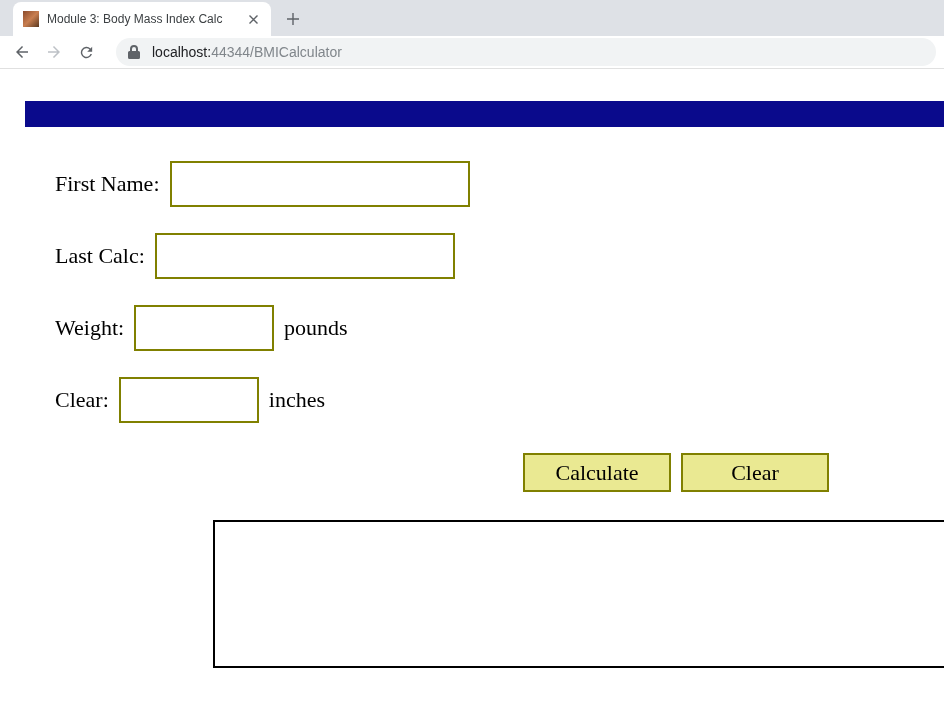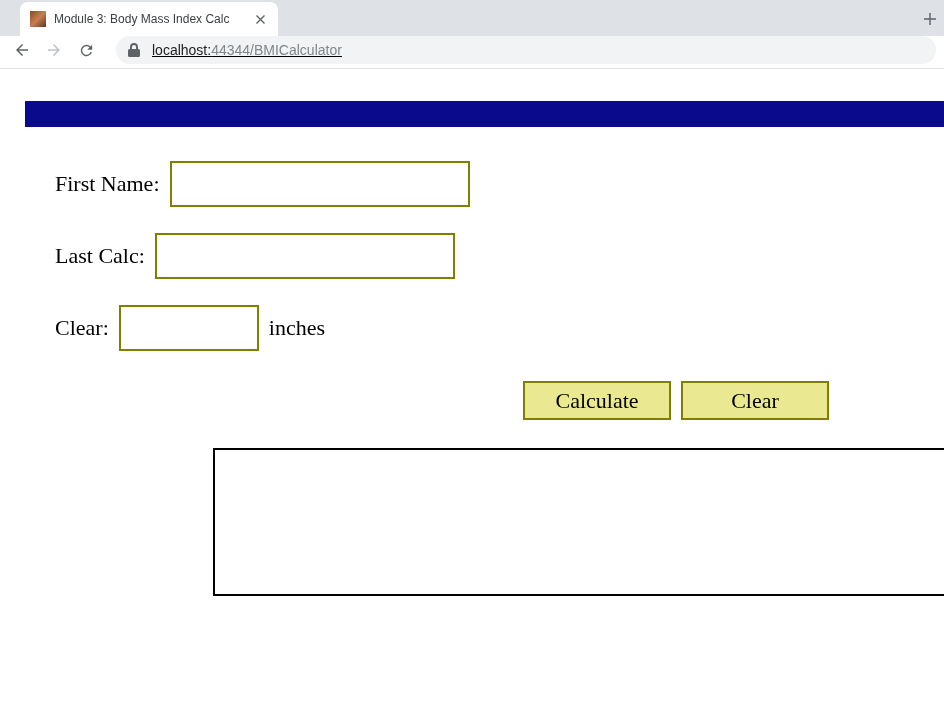--- a/index.html
+++ b/index.html
@@ -14,22 +14,21 @@
     .browser-chrome {
       background: #dee1e6;
       height: 69px;
       display: flex;
       flex-direction: column;
     }
     .tab-bar {
       height: 36px;
       display: flex;
       align-items: flex-end;
-      padding-left: 20px;
-      justify-content: space-between;
+      padding-left: 13px;
     }
     .tab {
       background: #fff;
       border-radius: 8px 8px 0 0;
       height: 34px;
       width: 258px;
       display: flex;
       align-items: center;
       padding: 0 10px;
       font-size: 12px;
@@ -70,24 +69,24 @@
       color: #5f6368;
       margin-left: 8px;
       margin-bottom: 3px;
       cursor: pointer;
       border-radius: 50%;
     }
     .toolbar {
       background: #fff;
       flex: 1;
       display: flex;
+      align-items: center;
       padding: 0 8px;
       gap: 4px;
       border-bottom: 1px solid #e0e0e0;
-      text-decoration: underline;
     }
     .nav-btn {
       width: 28px;
       height: 28px;
       display: flex;
       align-items: center;
       justify-content: center;
       color: #5f6368;
       cursor: pointer;
       border-radius: 50%;
@@ -234,20 +233,25 @@
     <div class="form-row">
       <span class="form-label">First Name:</span>
       <input type="text" class="text-input input-name" value="" style="">
     </div>
 
     <div class="form-row">
       <span class="form-label">Last Calc:</span>
       <input type="text" class="text-input input-name" value="" style="">
     </div>
 
+    <div class="form-row">
+      <span class="form-label">Weight:</span>
+      <input type="text" class="text-input input-small" value="" style="">
+      <span class="unit-label">pounds</span>
+    </div>
 
     <div class="form-row">
       <span class="form-label">Clear:</span>
       <input type="text" class="text-input input-small" value="" style="">
       <span class="unit-label">inches</span>
     </div>
 
     <div class="button-row">
       <button class="action-btn">Calculate</button>
       <button class="action-btn">Clear</button>

